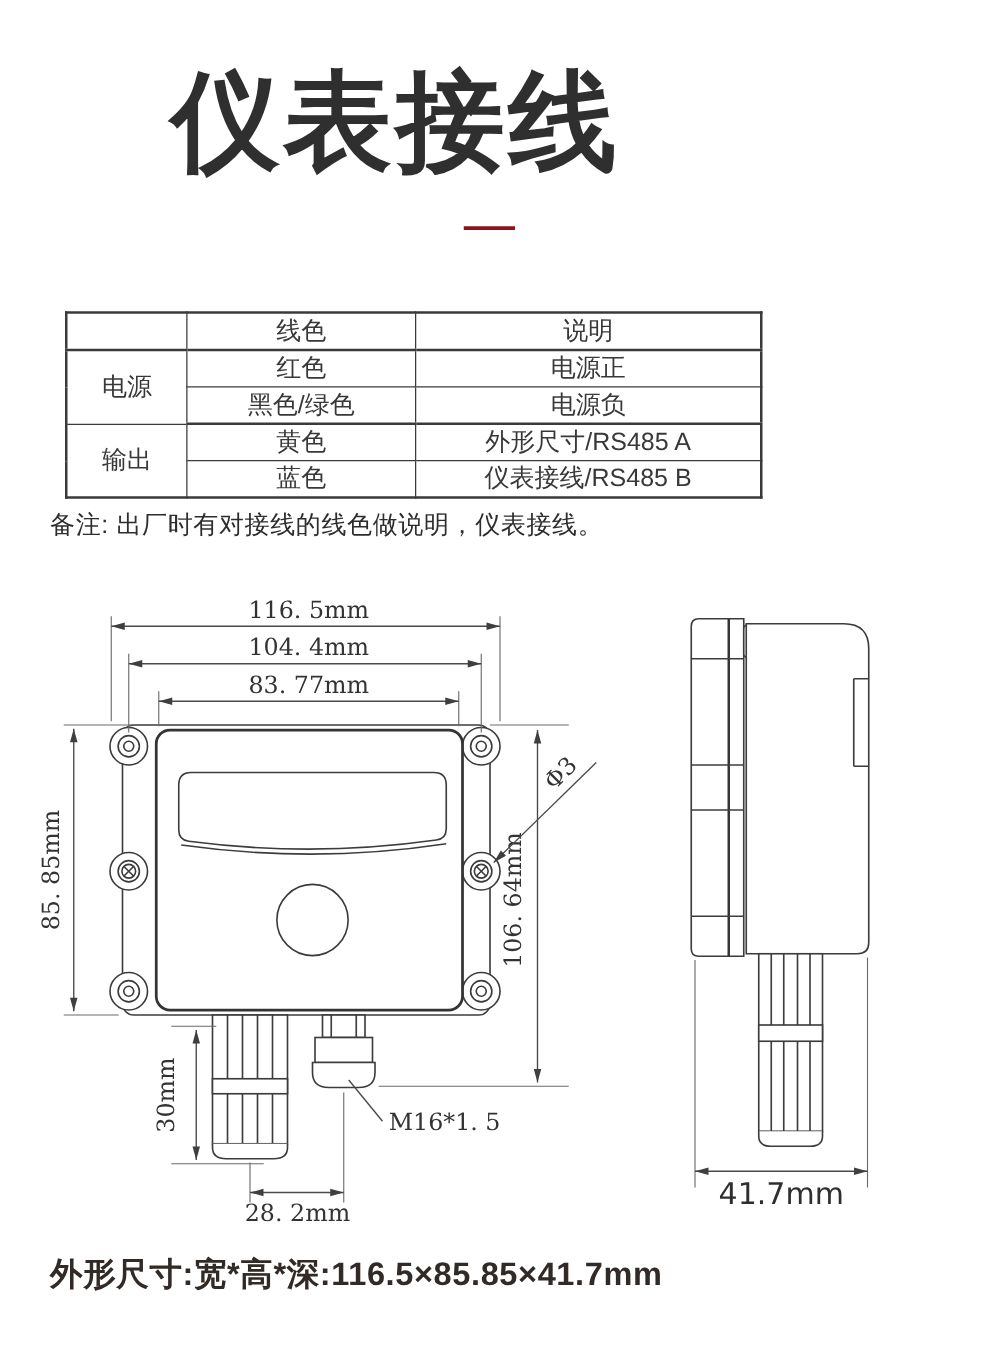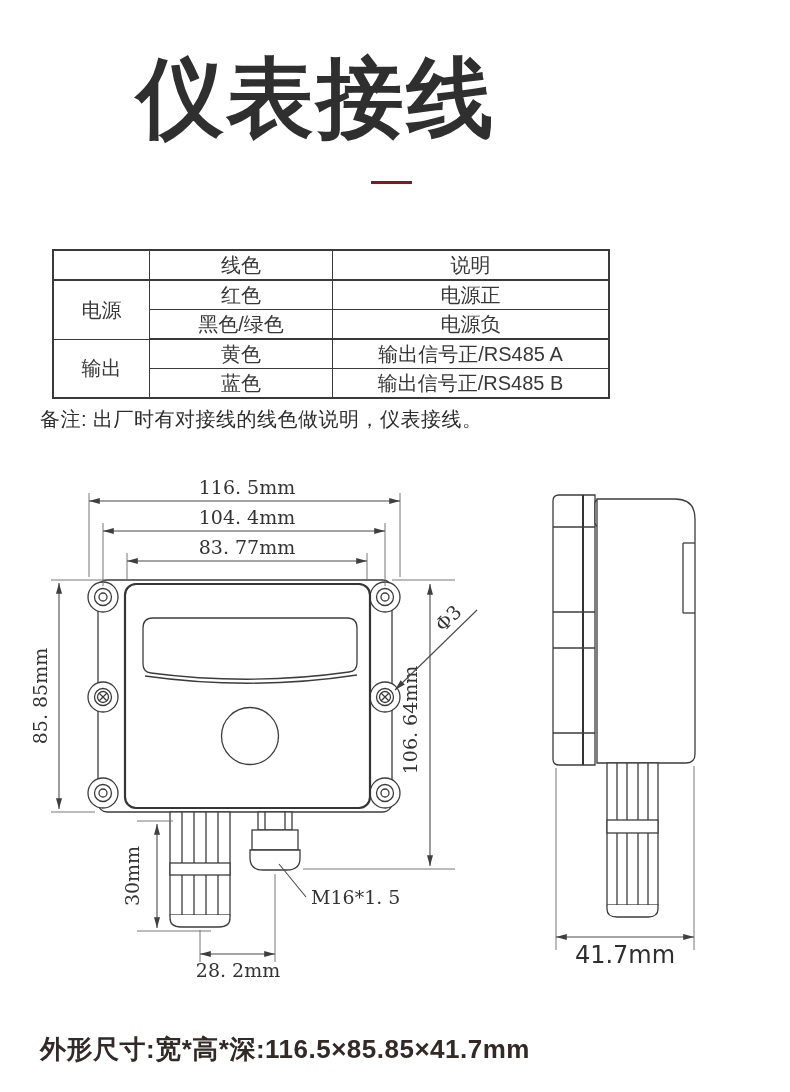--- a/index.html
+++ b/index.html
@@ -19,21 +19,21 @@
   tr.grp-end td{border-bottom-width:2.3px;}
   .note{position:absolute;top:406px;left:40px;font-size:20px;color:#2d2d2d;letter-spacing:0.5px;}
   .drawing{position:absolute;top:460px;left:25px;}
   .ln{fill:#fff;stroke:#3c3c3c;stroke-width:1.3px;}
   .lnthick{fill:#fff;stroke:#343434;stroke-width:2.2px;}
   .ln-nf{fill:none;stroke:#3c3c3c;stroke-width:1.3px;}
   .thin{fill:none;stroke:#6a6a6a;stroke-width:0.9px;}
   .dim{fill:none;stroke:#4a4a4a;stroke-width:1.1px;}
   .dimtxt{font-family:"DejaVu Serif","Liberation Serif",serif;font-size:19px;fill:#333;}
   .sanstxt{font-family:"DejaVu Sans","Liberation Sans",sans-serif;font-size:24px;fill:#2f2f2f;}
-  .footer{position:absolute;top:1032px;left:40px;font-size:26px;font-weight:bold;color:#322a26;letter-spacing:0.5px;}
+  .footer{position:absolute;top:1002px;left:40px;font-size:26px;font-weight:bold;color:#322a26;letter-spacing:0.5px;}
 </style>
 </head>
 <body>
 
 <div class="page">
 
   <h1 class="title">仪表接线</h1>
   <div class="divider" style="background: rgb(138, 22, 29);"></div>
 
   <table class="wiring">
@@ -48,25 +48,25 @@
       <td class="c2">红色</td>
       <td class="c3">电源正</td>
     </tr>
     <tr class="grp-end">
       <td class="c2">黑色/绿色</td>
       <td class="c3">电源负</td>
     </tr>
     <tr>
       <td class="c1" rowspan="2">输出</td>
       <td class="c2">黄色</td>
-      <td class="c3">输出信号正/RS485 A</td>
+      <td class="c3">外形尺寸/RS485 A</td>
     </tr>
     <tr>
       <td class="c2">蓝色</td>
-      <td class="c3">输出信号正/RS485 B</td>
+      <td class="c3">仪表接线/RS485 B</td>
     </tr>
   </tbody>
     </table>
 
   <div class="note">备注: 出厂时有对接线的线色做说明，仪表接线。</div>
 
   <svg class="drawing" width="740" height="550" viewBox="0 0 740 550" xmlns="http://www.w3.org/2000/svg">
     <defs>
       <marker id="ae" viewBox="0 0 12 8" markerWidth="12" markerHeight="8" refX="11.3" refY="4" orient="auto" markerUnits="userSpaceOnUse">
         <path d="M0.5,1 L11.3,4 L0.5,7 Z" fill="#3f3f3f"></path>

